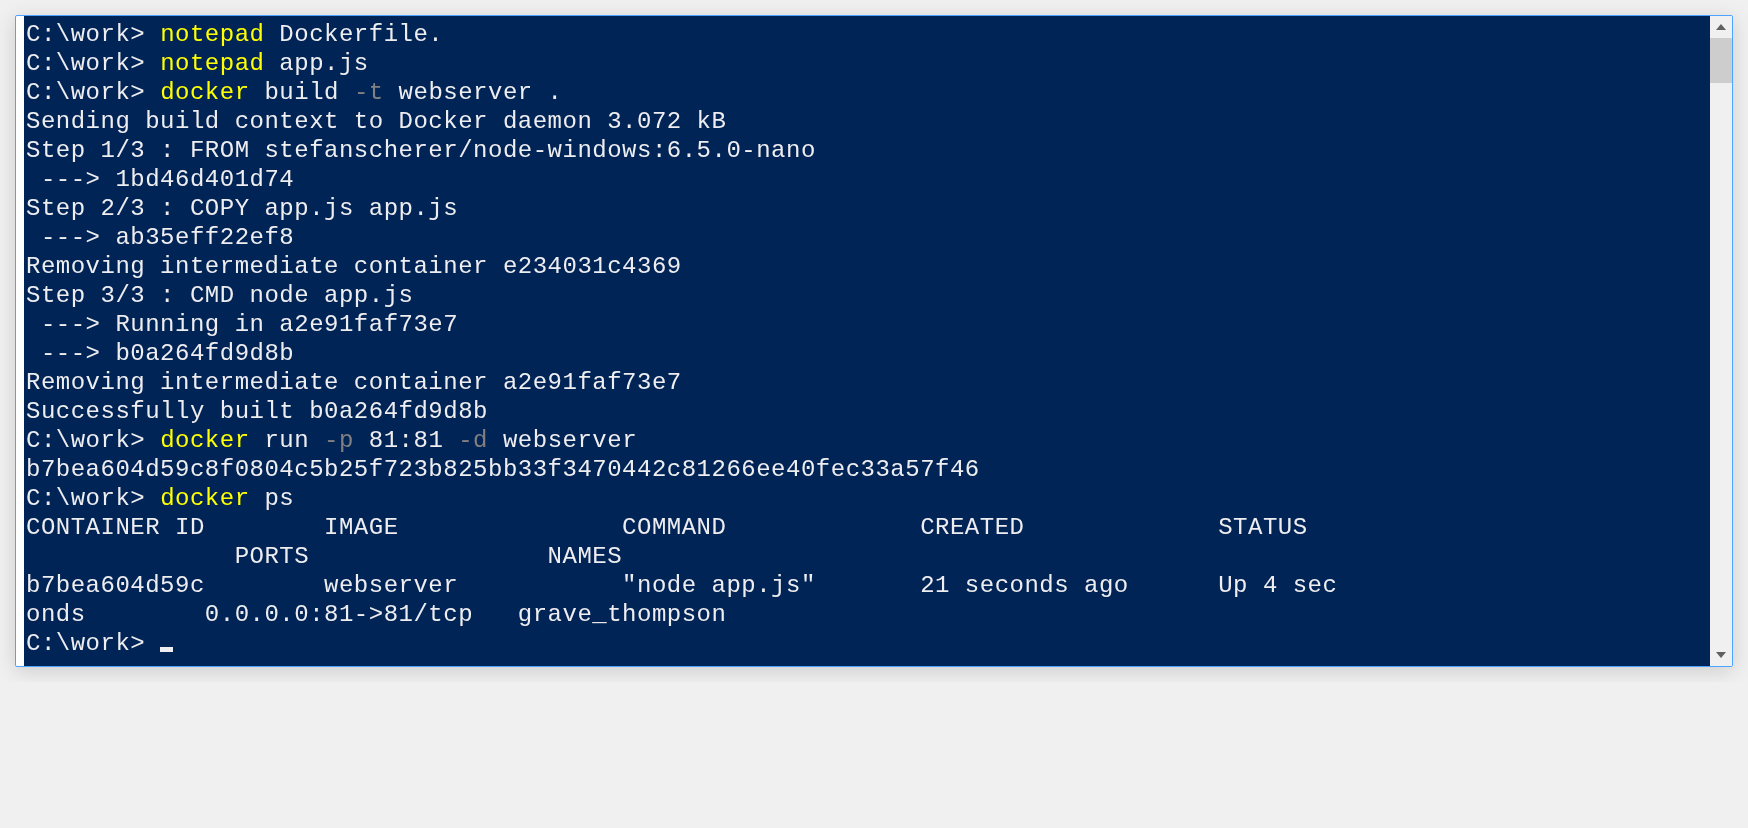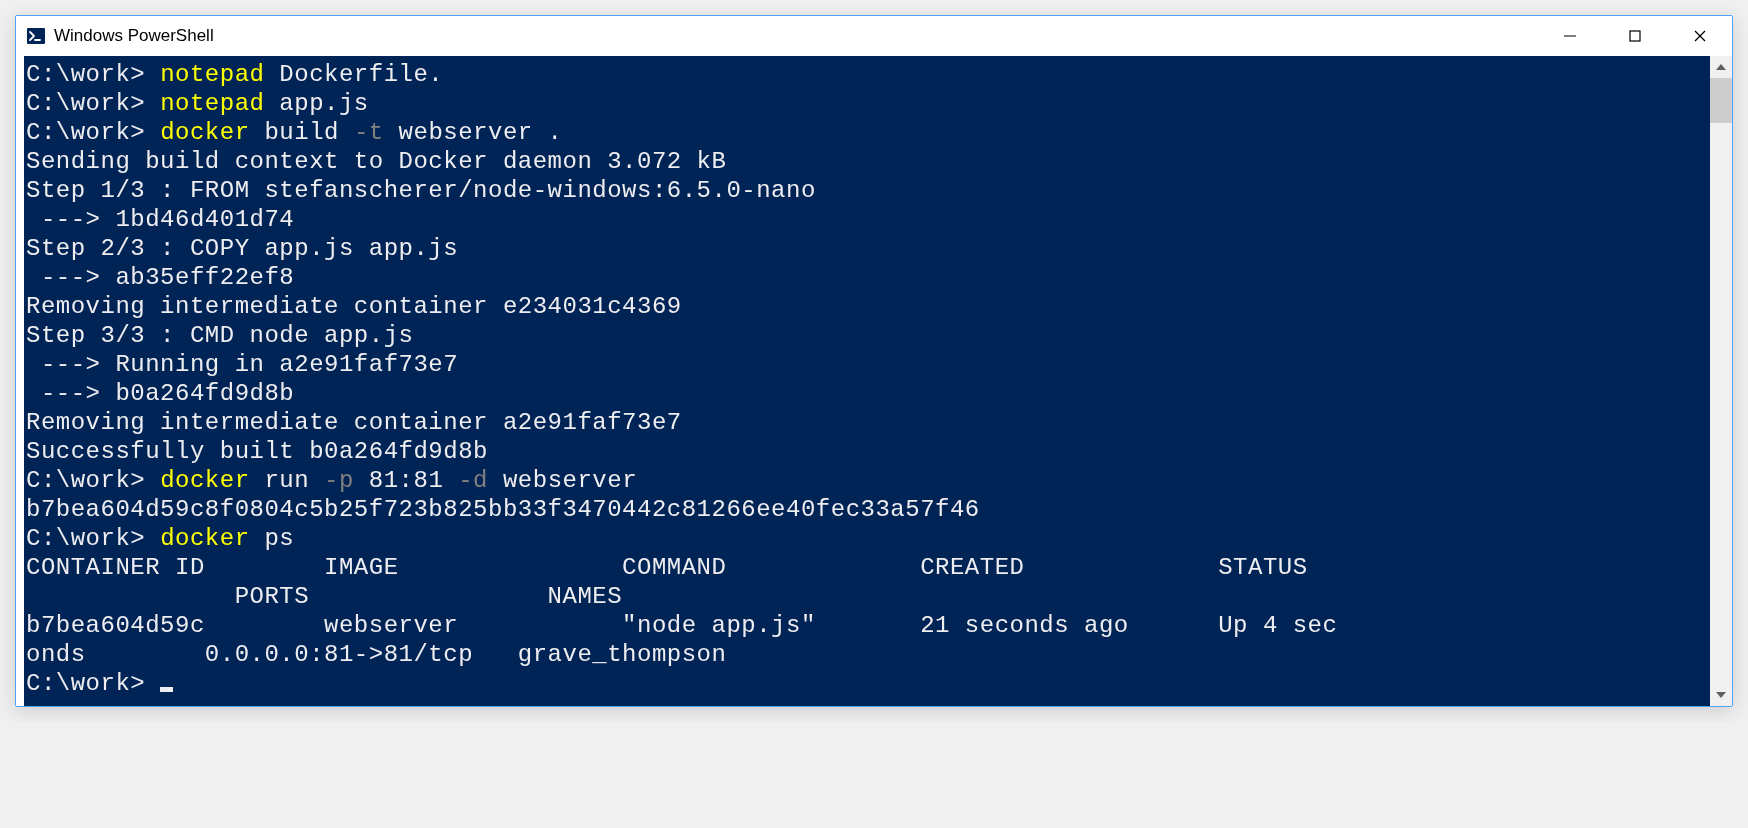--- a/index.html
+++ b/index.html
@@ -108,48 +108,20 @@
       height: 5px;
       background: #eeedf0;
       vertical-align: baseline;
       margin-bottom: -2px;
     }
   </style>
 </head>
 <body>
 
 <div class="window">
-  <div class="titlebar">
-    <span class="titlebar-icon">
-      <svg viewBox="0 0 20 20" width="20" height="20">
-        <rect x="1" y="2" width="18" height="16" rx="1" fill="#012456"></rect>
-        <path d="M4 6 L8 10 L4 14" stroke="#ffffff" stroke-width="1.8" fill="none" stroke-linecap="round" stroke-linejoin="round"></path>
-        <line x1="9" y1="14" x2="14" y2="14" stroke="#ffffff" stroke-width="1.8" stroke-linecap="round"></line>
-      </svg>
-    </span>
-    <div class="titlebar-title">Windows PowerShell</div>
-    <div class="titlebar-controls">
-      <div class="titlebar-btn">
-        <svg width="14" height="14" viewBox="0 0 14 14">
-            <line x1="1" y1="7" x2="13" y2="7" stroke="#000" stroke-width="1.2"></line>
-          </svg>
-      </div>
-      <div class="titlebar-btn">
-        <svg width="14" height="14" viewBox="0 0 14 14">
-            <rect x="2" y="2" width="10" height="10" stroke="#000" stroke-width="1.2" fill="none"></rect>
-          </svg>
-      </div>
-      <div class="titlebar-btn close">
-        <svg width="14" height="14" viewBox="0 0 14 14">
-            <line x1="2" y1="2" x2="12" y2="12" stroke="#000" stroke-width="1.2"></line>
-            <line x1="12" y1="2" x2="2" y2="12" stroke="#000" stroke-width="1.2"></line>
-          </svg>
-      </div>
-    </div>
-  </div>
   <div class="terminal-container">
     <div class="terminal" id="terminal"><div><span class="white">C:\work&gt; </span><span class="yellow">notepad </span><span class="white">Dockerfile.</span></div><div><span class="white">C:\work&gt; </span><span class="yellow">notepad </span><span class="white">app.js</span></div><div><span class="white">C:\work&gt; </span><span class="yellow">docker </span><span class="white">build </span><span class="darkgray">-t </span><span class="white">webserver .</span></div><div><span class="white">Sending build context to Docker daemon 3.072 kB</span></div><div><span class="white">Step 1/3 : FROM stefanscherer/node-windows:6.5.0-nano</span></div><div><span class="white"> ---&gt; 1bd46d401d74</span></div><div><span class="white">Step 2/3 : COPY app.js app.js</span></div><div><span class="white"> ---&gt; ab35eff22ef8</span></div><div><span class="white">Removing intermediate container e234031c4369</span></div><div><span class="white">Step 3/3 : CMD node app.js</span></div><div><span class="white"> ---&gt; Running in a2e91faf73e7</span></div><div><span class="white"> ---&gt; b0a264fd9d8b</span></div><div><span class="white">Removing intermediate container a2e91faf73e7</span></div><div><span class="white">Successfully built b0a264fd9d8b</span></div><div><span class="white">C:\work&gt; </span><span class="yellow">docker </span><span class="white">run </span><span class="darkgray">-p </span><span class="white">81:81 </span><span class="darkgray">-d </span><span class="white">webserver</span></div><div><span class="white">b7bea604d59c8f0804c5b25f723b825bb33f3470442c81266ee40fec33a57f46</span></div><div><span class="white">C:\work&gt; </span><span class="yellow">docker </span><span class="white">ps</span></div><div><span class="white">CONTAINER ID        IMAGE               COMMAND             CREATED             STATUS</span></div><div><span class="white">              PORTS                NAMES</span></div><div><span class="white">b7bea604d59c        webserver           "node app.js"       21 seconds ago      Up 4 sec</span></div><div><span class="white">onds        0.0.0.0:81-&gt;81/tcp   grave_thompson</span></div><div><span class="white">C:\work&gt; </span><span class="cursor"></span></div></div>
     <div class="scrollbar">
       <div class="scroll-arrow">
         <svg width="10" height="6" viewBox="0 0 10 6">
             <path d="M5 0 L10 6 L0 6 Z" fill="#606060"></path>
           </svg>
       </div>
       <div class="scroll-track">
         <div class="scroll-thumb"></div>

